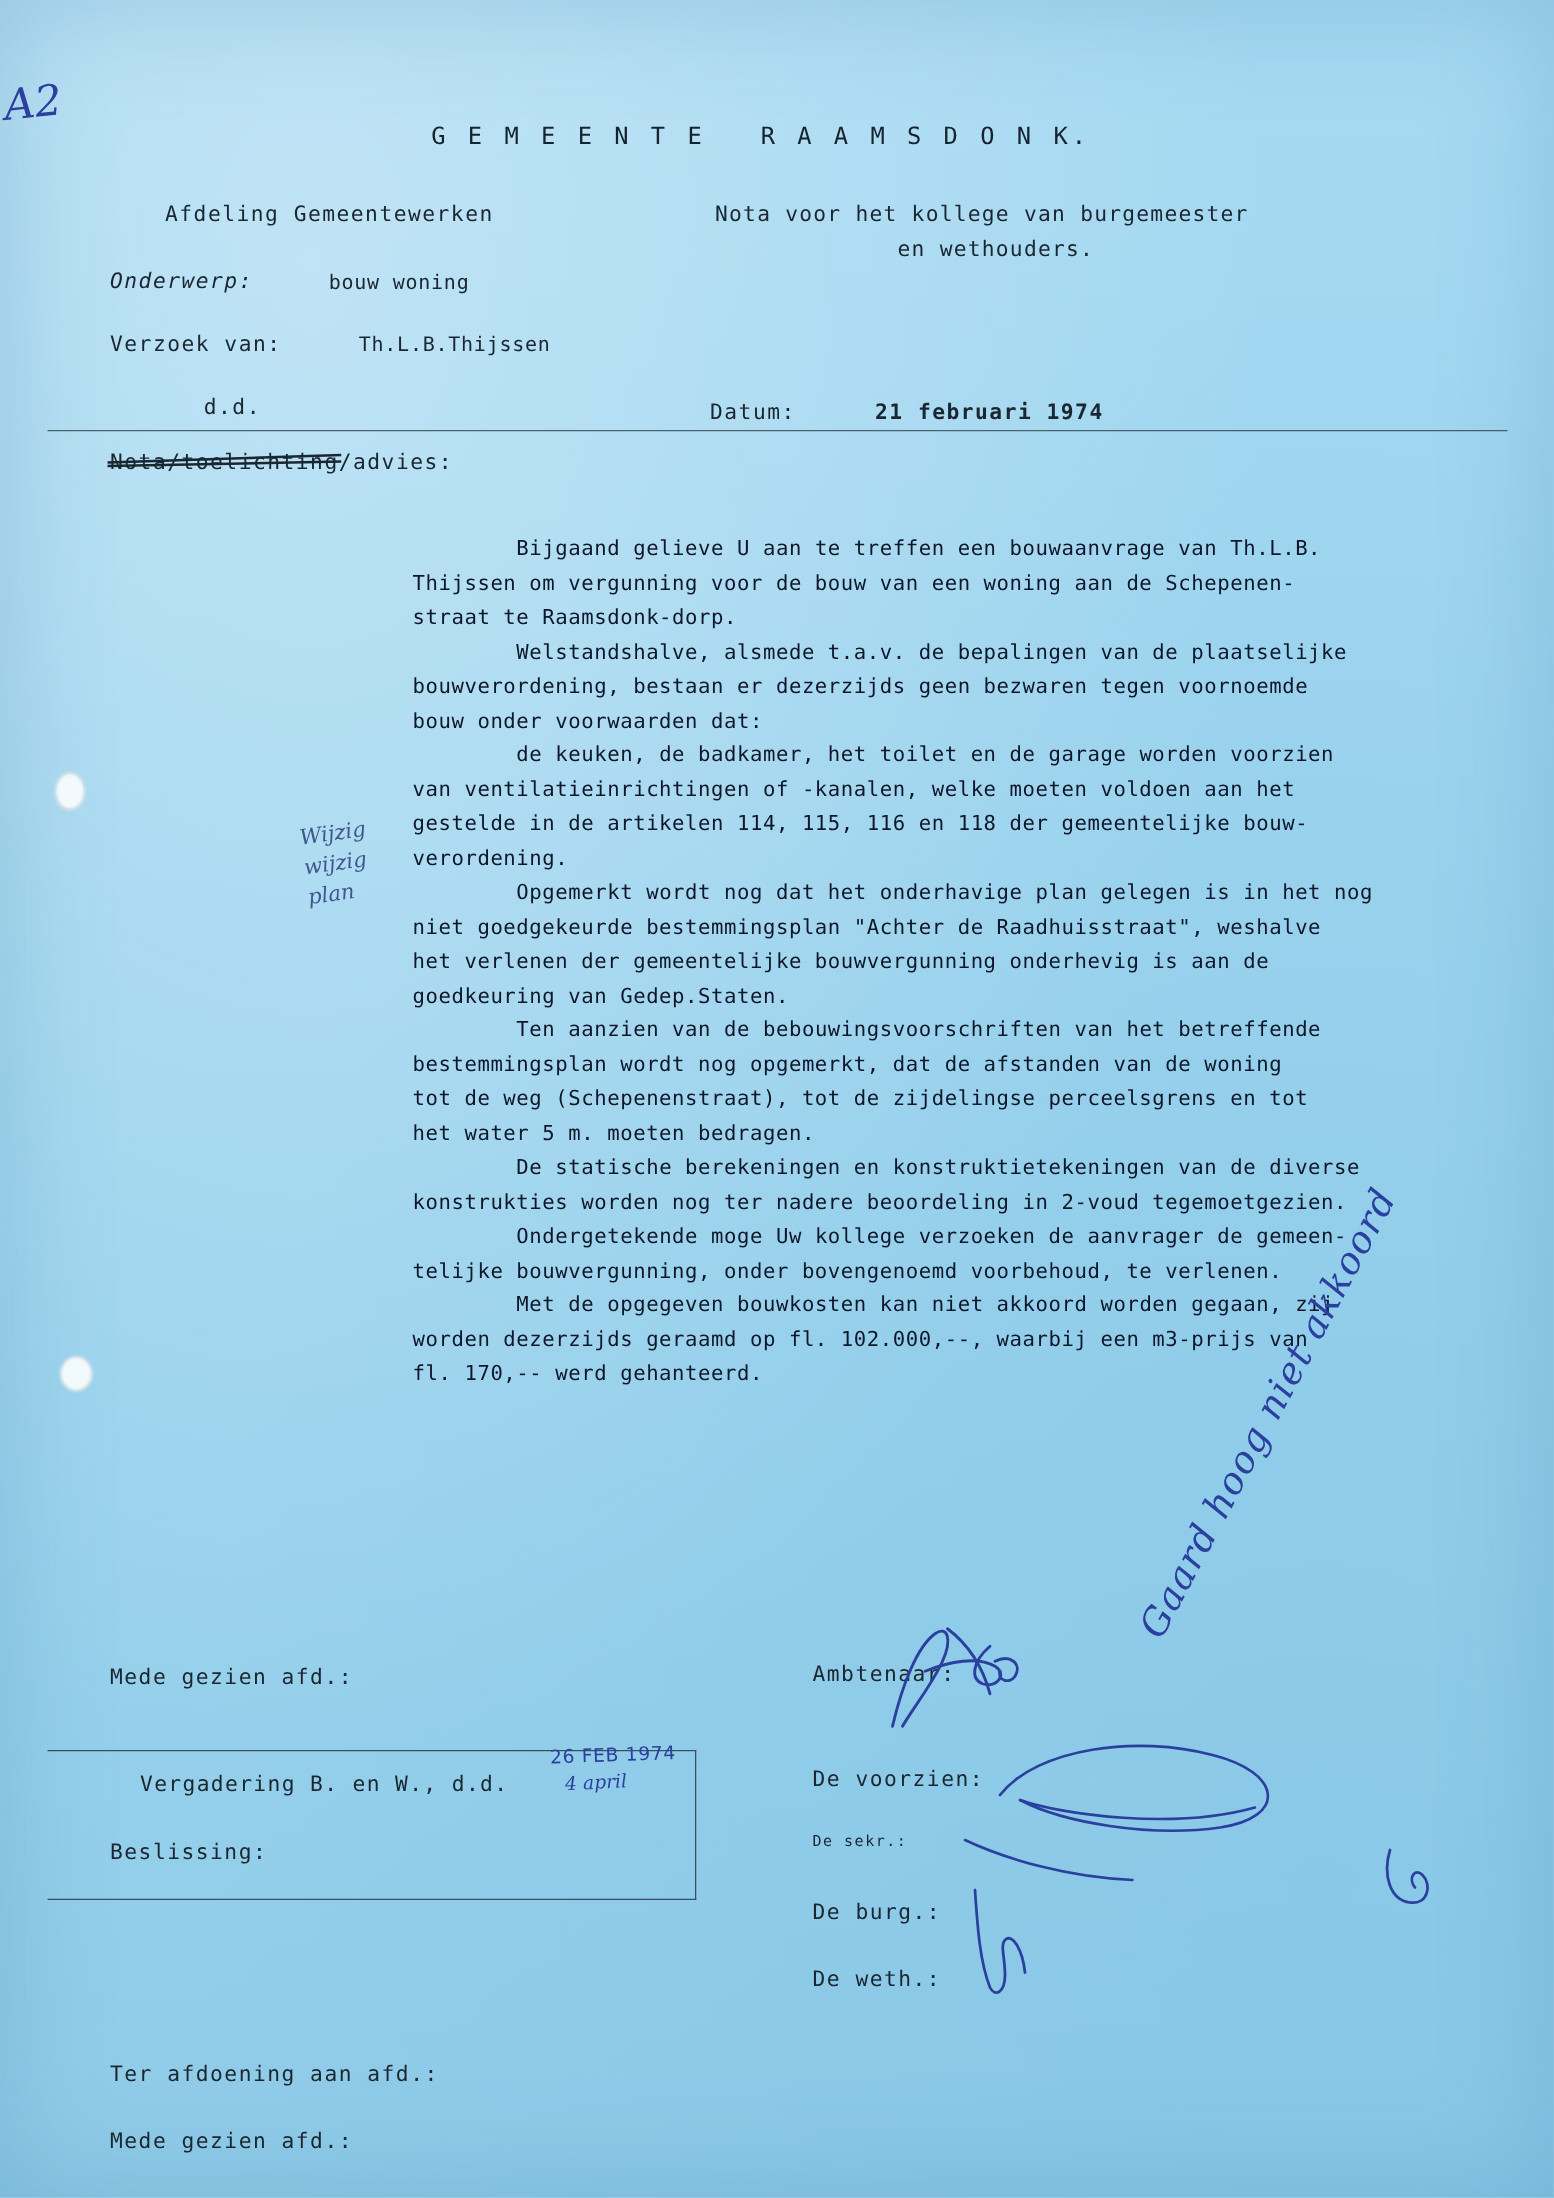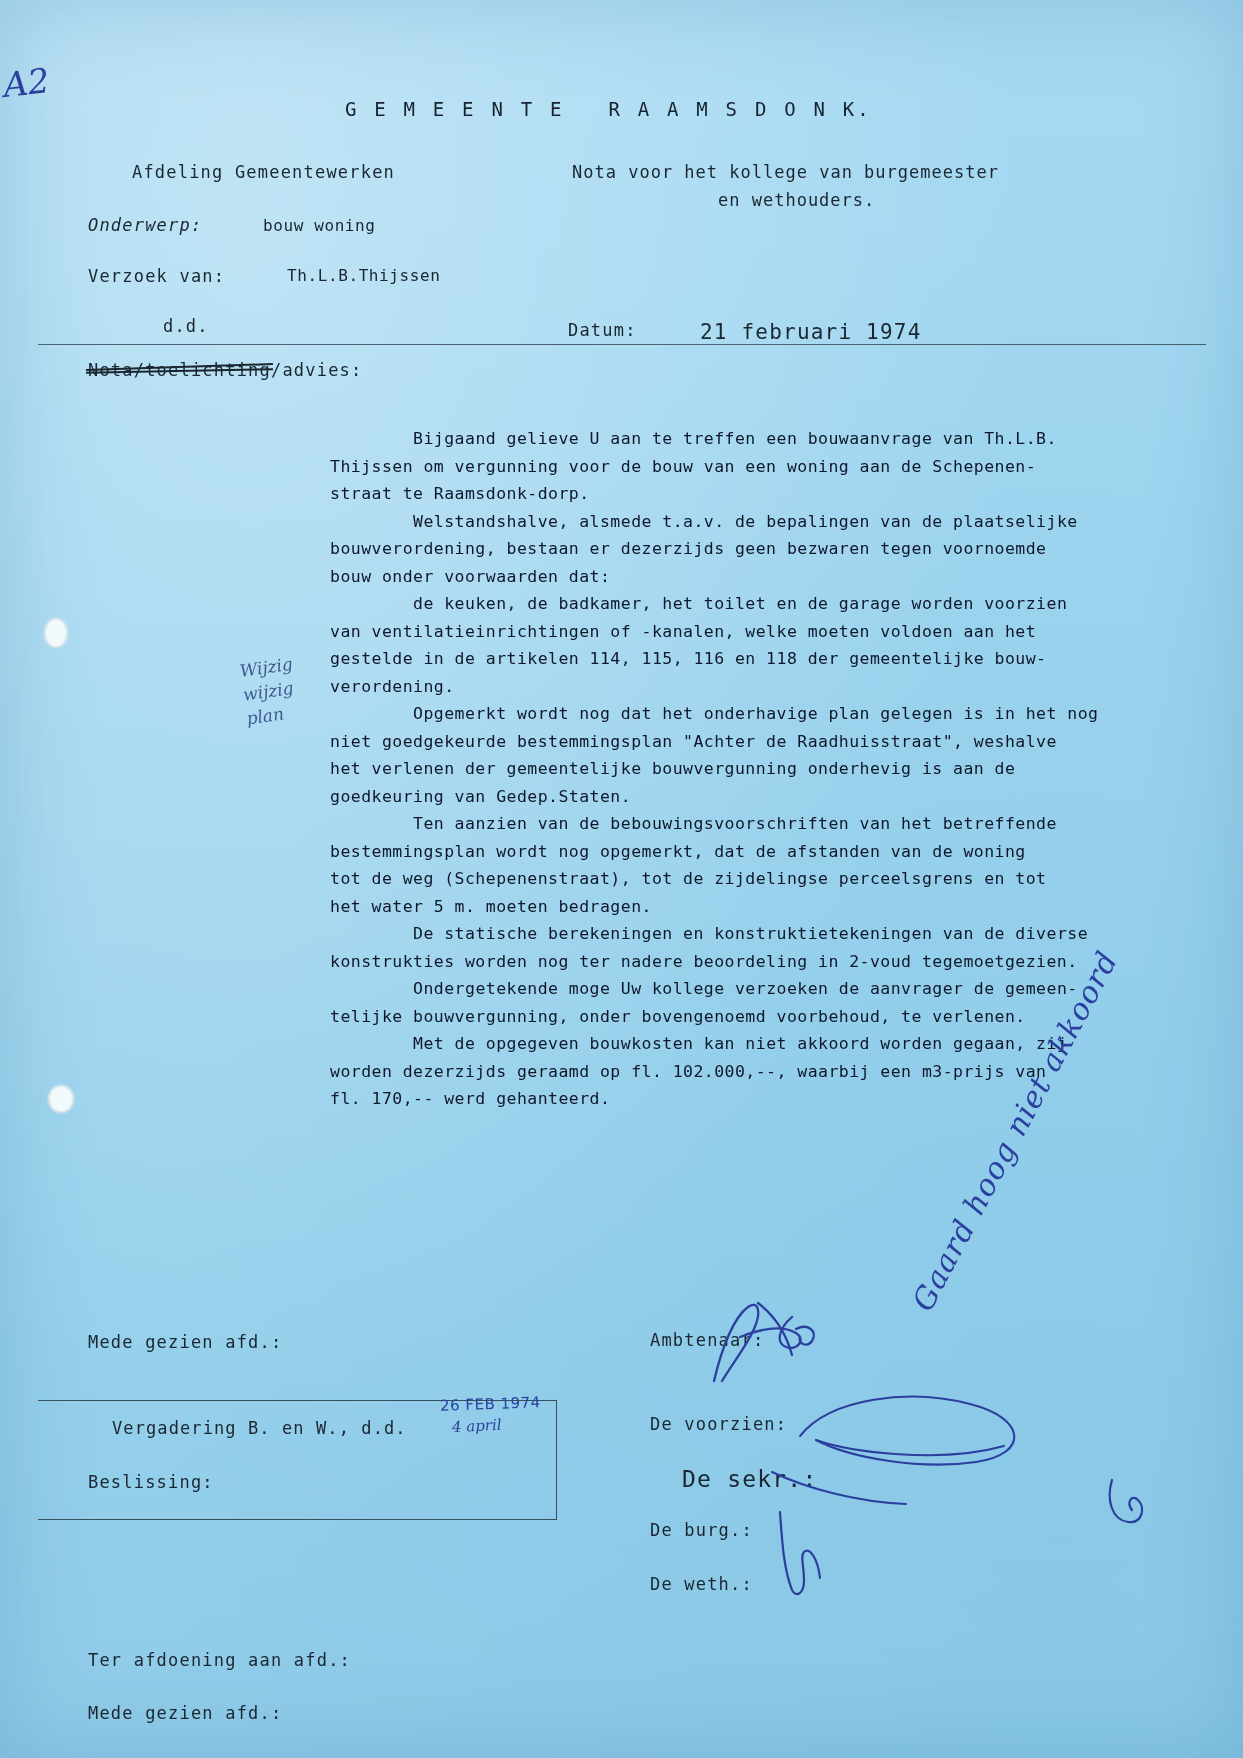--- a/index.html
+++ b/index.html
@@ -102,22 +102,23 @@
   }
   #date-label {
     left: 568px;
     top: 320px;
     font-size: 17px;
     letter-spacing: 1.2px;
   }
   #date-value {
     left: 700px;
     top: 320px;
-    font-size: 21px;
-    letter-spacing: 1.2px;
+    font-size: 17px;
+    letter-spacing: 1.2px;
+    font-weight: bold;
   }
 
   .rule {
     position: absolute;
     height: 1px;
     background: #2a3a46;
     opacity: 0.75;
   }
   #rule-top { left: 38px; top: 344px; width: 1168px; }
 
@@ -163,21 +164,21 @@
     color: #0f172a;
     white-space: pre-wrap;
   }
 
   
   #mede-gezien-1 { left: 88px; top: 1332px; font-size: 17px; letter-spacing: 1.2px; }
   #ambtenaar { left: 650px; top: 1330px; font-size: 17px; letter-spacing: 1.2px; }
   #vergadering { left: 88px; top: 1418px; font-size: 17px; letter-spacing: 1.1px; margin-left: 24px; }
   #beslissing { left: 88px; top: 1472px; font-size: 17px; letter-spacing: 1.2px; }
   #direkteur { left: 650px; top: 1414px; font-size: 17px; letter-spacing: 1.2px; }
-  #sekr { left: 650px; top: 1466px; font-size: 23px; letter-spacing: 1.2px; margin-left: 32px; }
+  #sekr { left: 650px; top: 1466px; font-size: 12px; letter-spacing: 1.2px; }
   #burg { left: 650px; top: 1520px; font-size: 17px; letter-spacing: 1.2px; }
   #weth { left: 650px; top: 1574px; font-size: 17px; letter-spacing: 1.2px; }
   #ter-afdoening { left: 88px; top: 1650px; font-size: 17px; letter-spacing: 1.2px; }
   #mede-gezien-2 { left: 88px; top: 1703px; font-size: 17px; letter-spacing: 1.2px; }
 
   
   #decision-box {
     position: absolute;
     left: 38px;
     top: 1400px;

